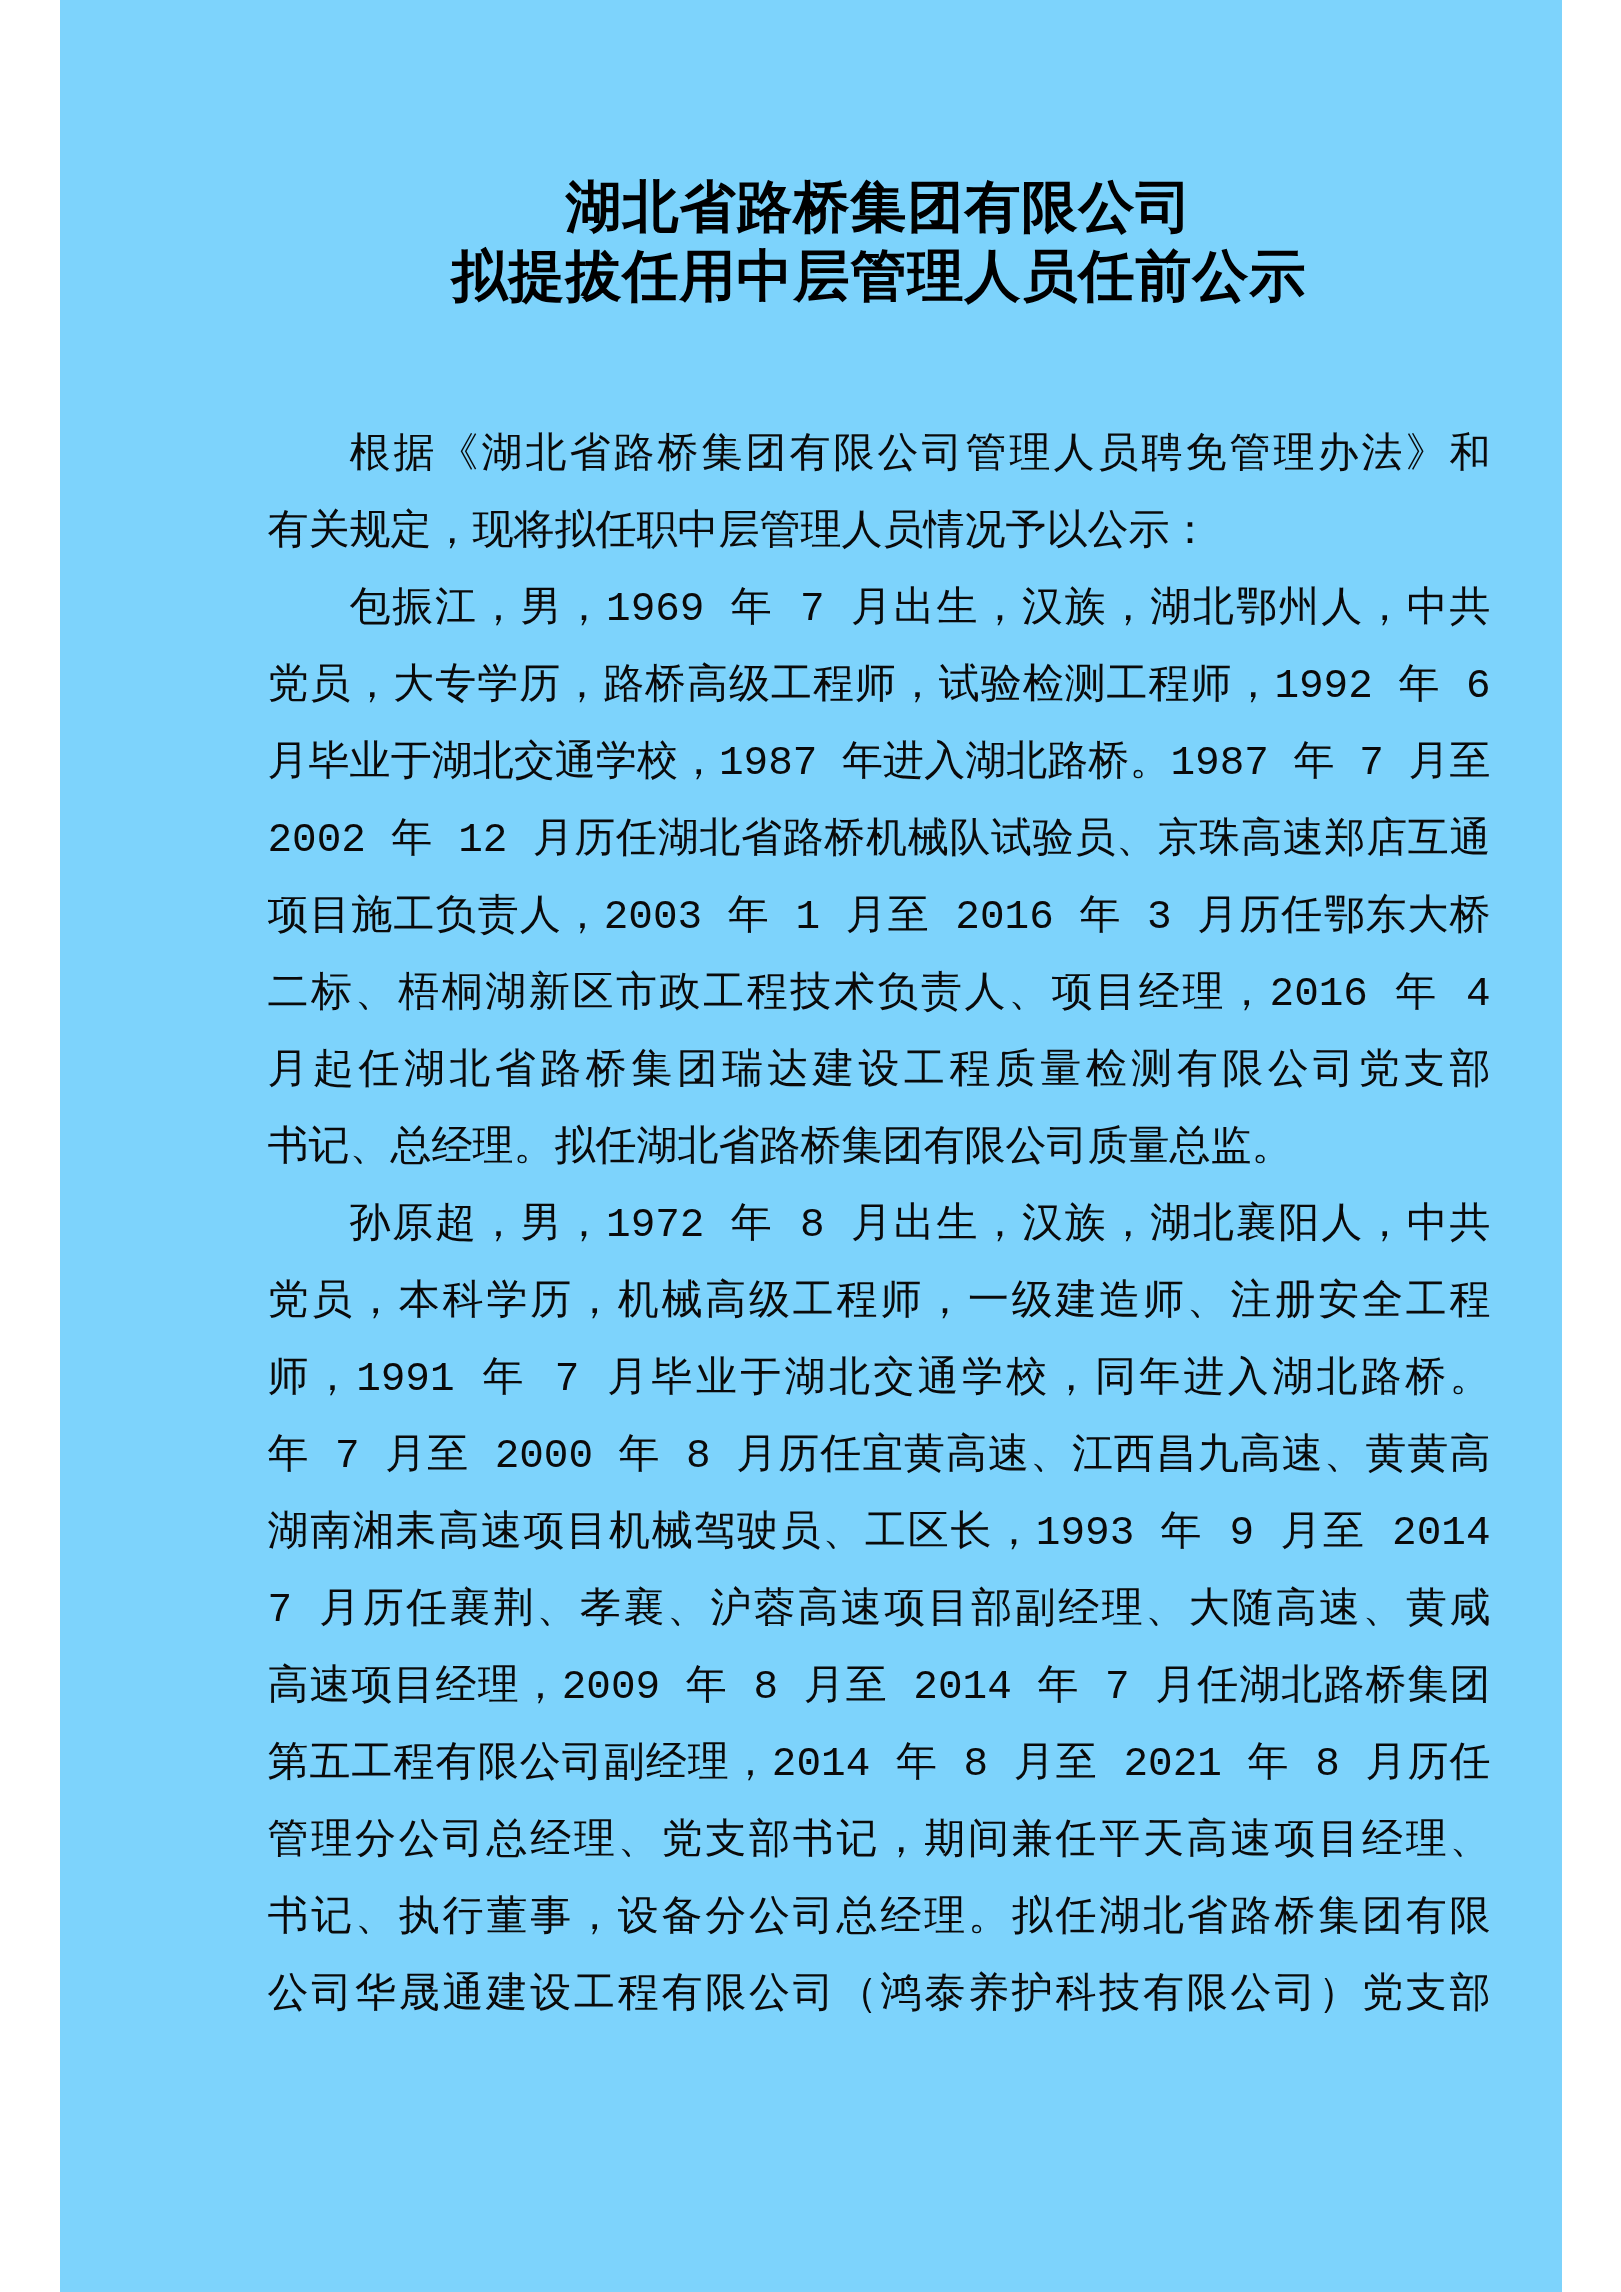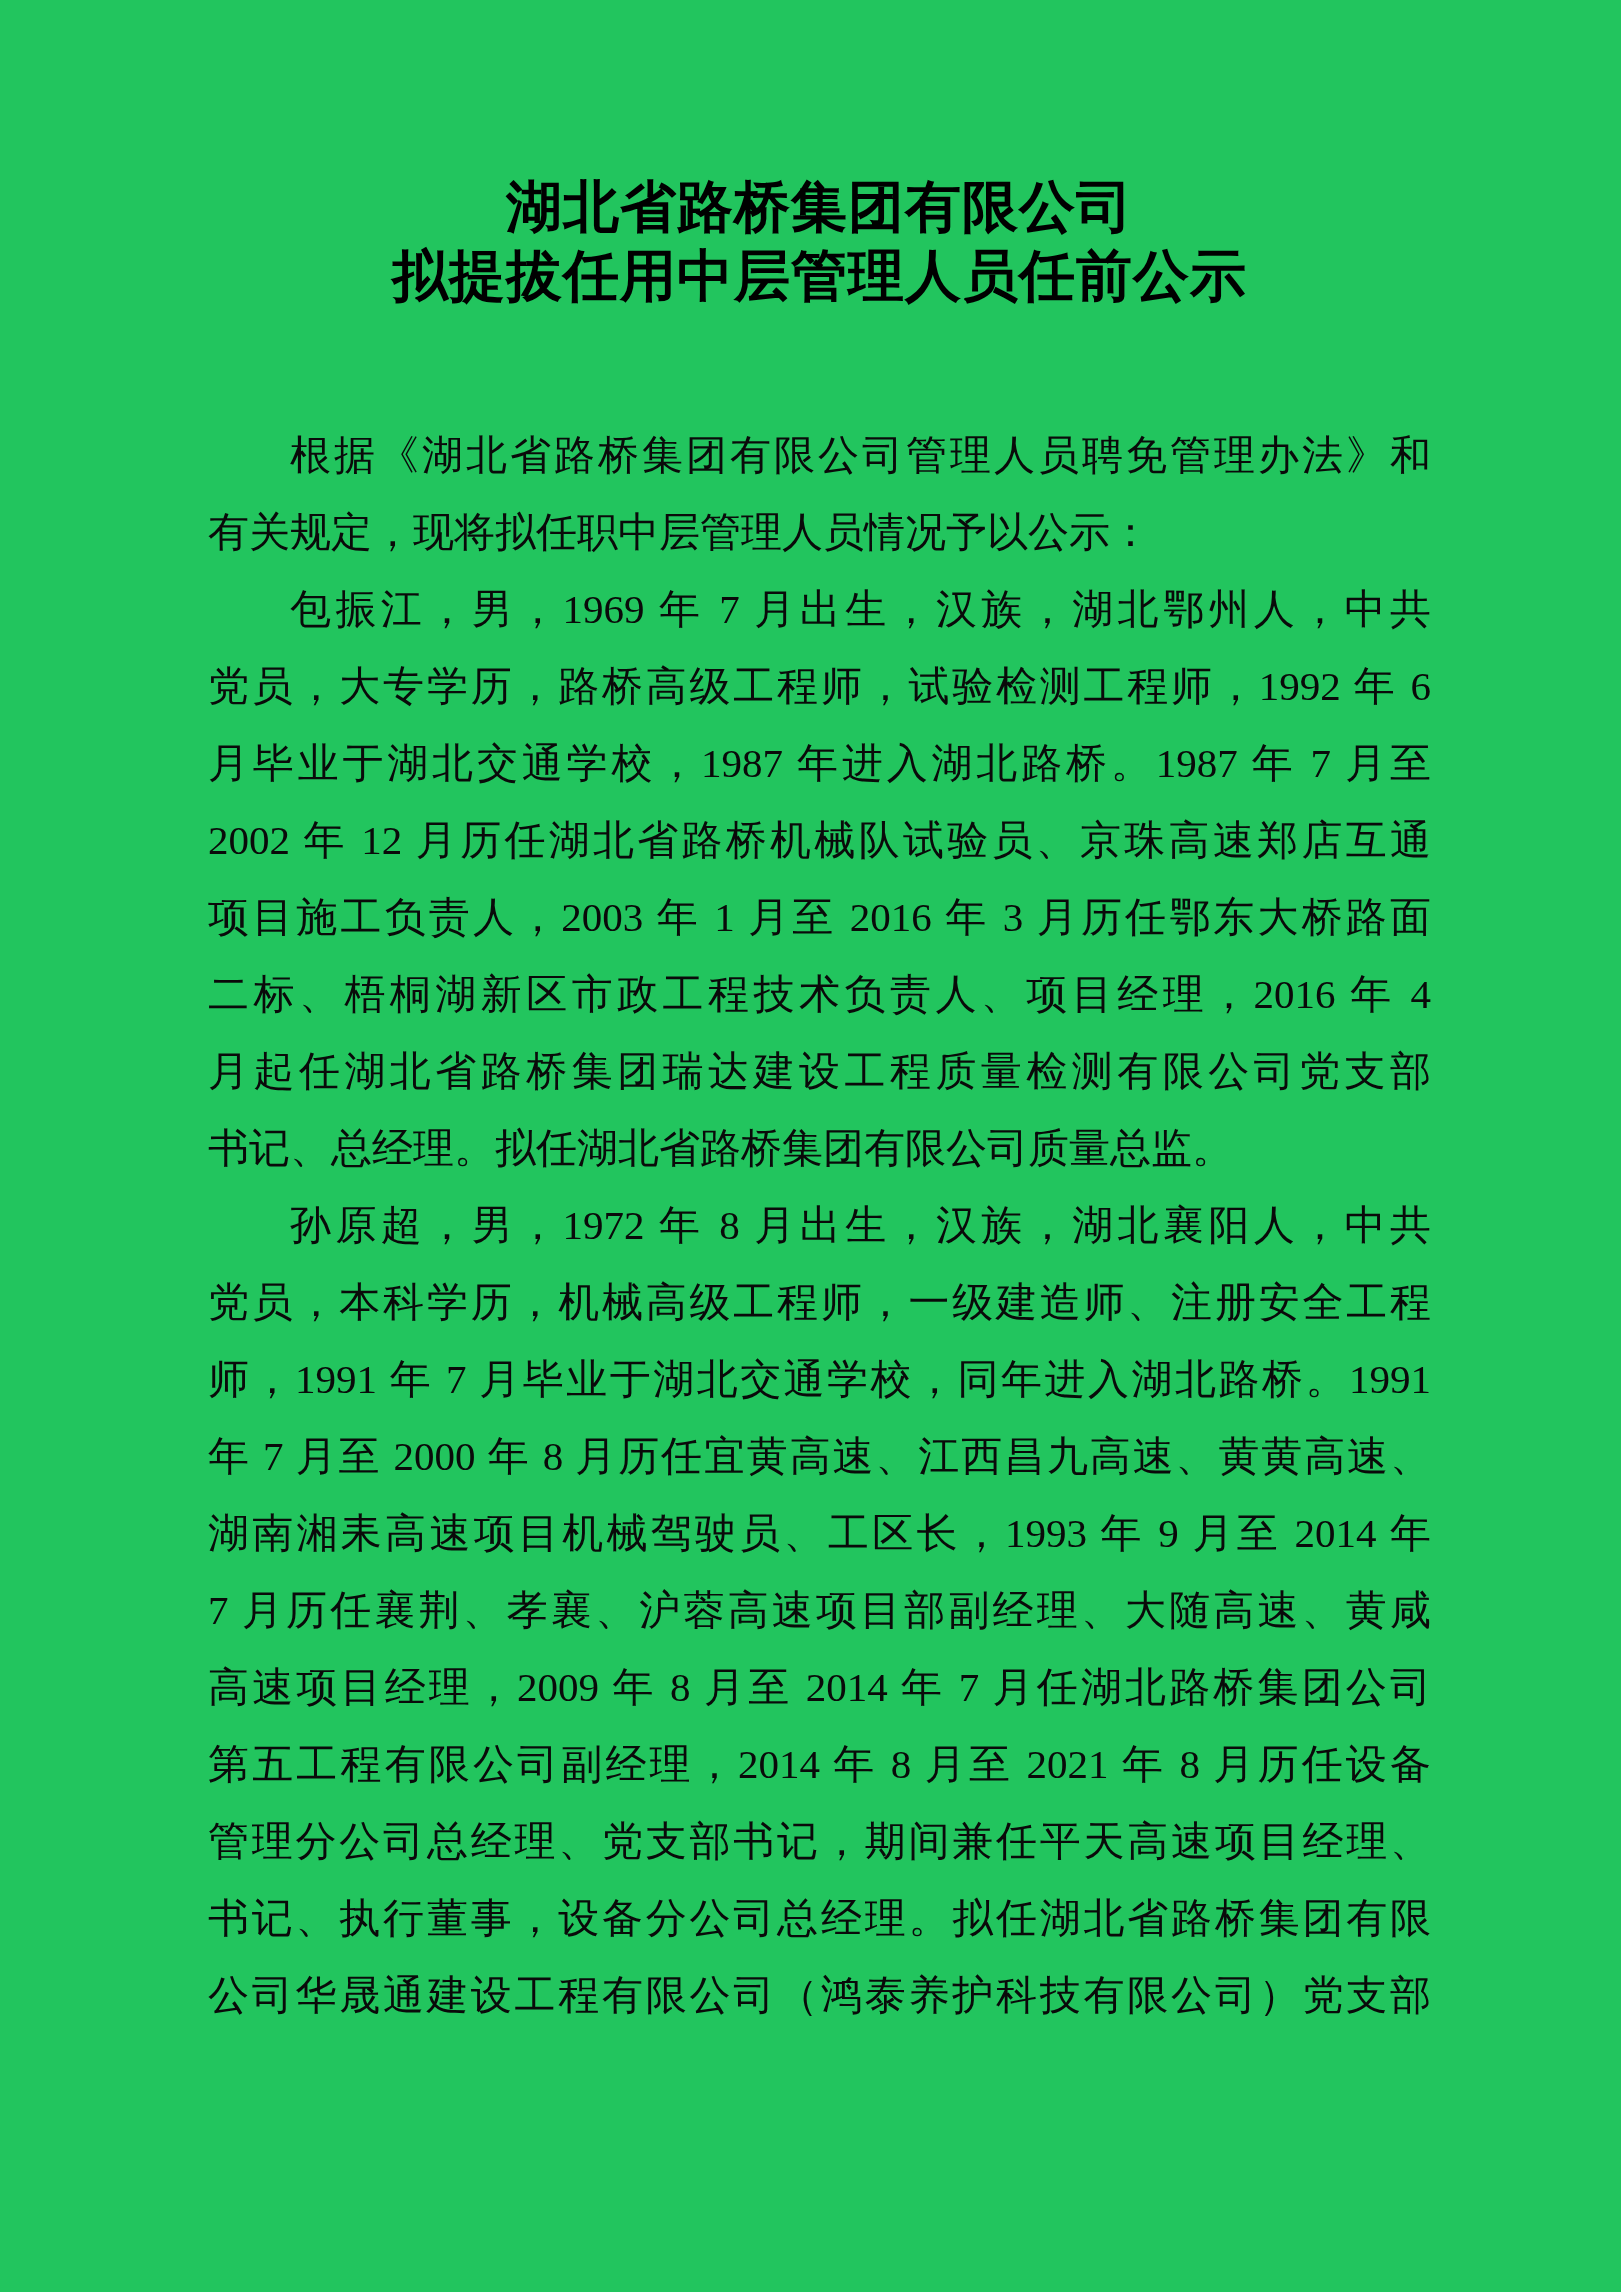--- a/index.html
+++ b/index.html
@@ -2,23 +2,23 @@
 <html><head>
 <meta charset="utf-8">
 <style>
   html, body {
     margin: 0;
     padding: 0;
     background: #ffffff;
   }
   .page {
     position: relative;
-    width: 1621px;
+    width: 1502px;
     height: 2293px;
-    background: #22c55e;
+    background: #7dd3fc;
     margin: 0 auto;
     overflow: hidden;
     font-family: "Liberation Serif", "DejaVu Serif", serif;
     color: #000000;
   }
   .doc-title {
     position: absolute;
     top: 173px;
     left: 208px;
     width: 1223px;
@@ -39,20 +39,21 @@
     color: #0a0a0a;
   }
   .line {
     height: 77px;
     text-align: justify;
     
     text-align-last: justify;
     text-justify: inter-character;
     white-space: normal;
     overflow: hidden;
+    font-family: Liberation Mono, monospace;
   }
   .line.indent {
     padding-left: 82px; 
   }
   .line.para-end {
     text-align-last: left; 
   }
 </style>
 </head>
 <body>

